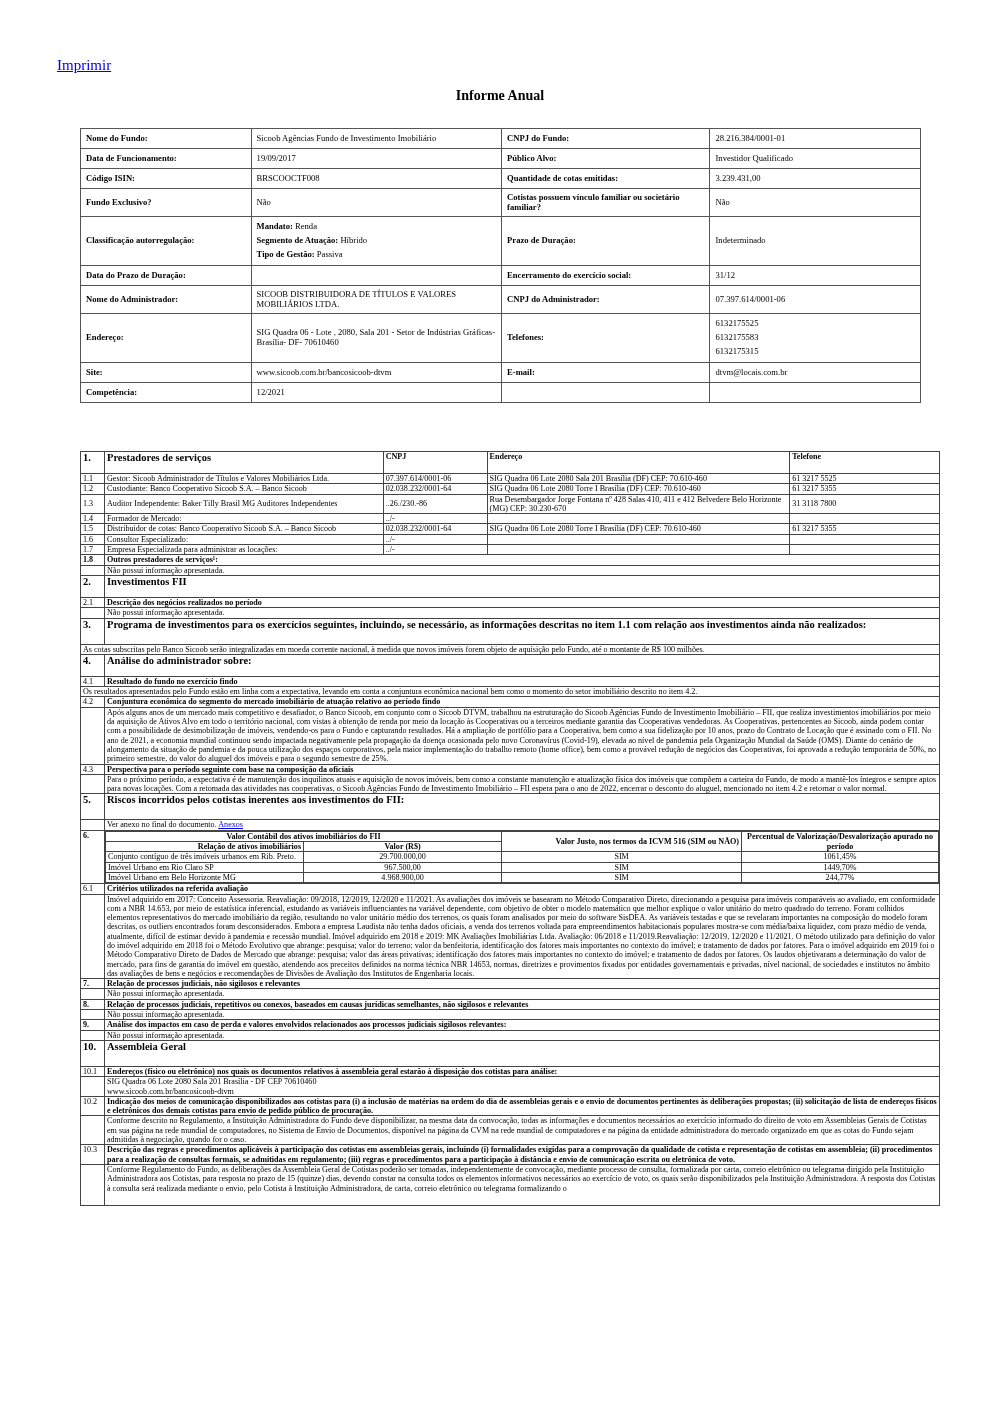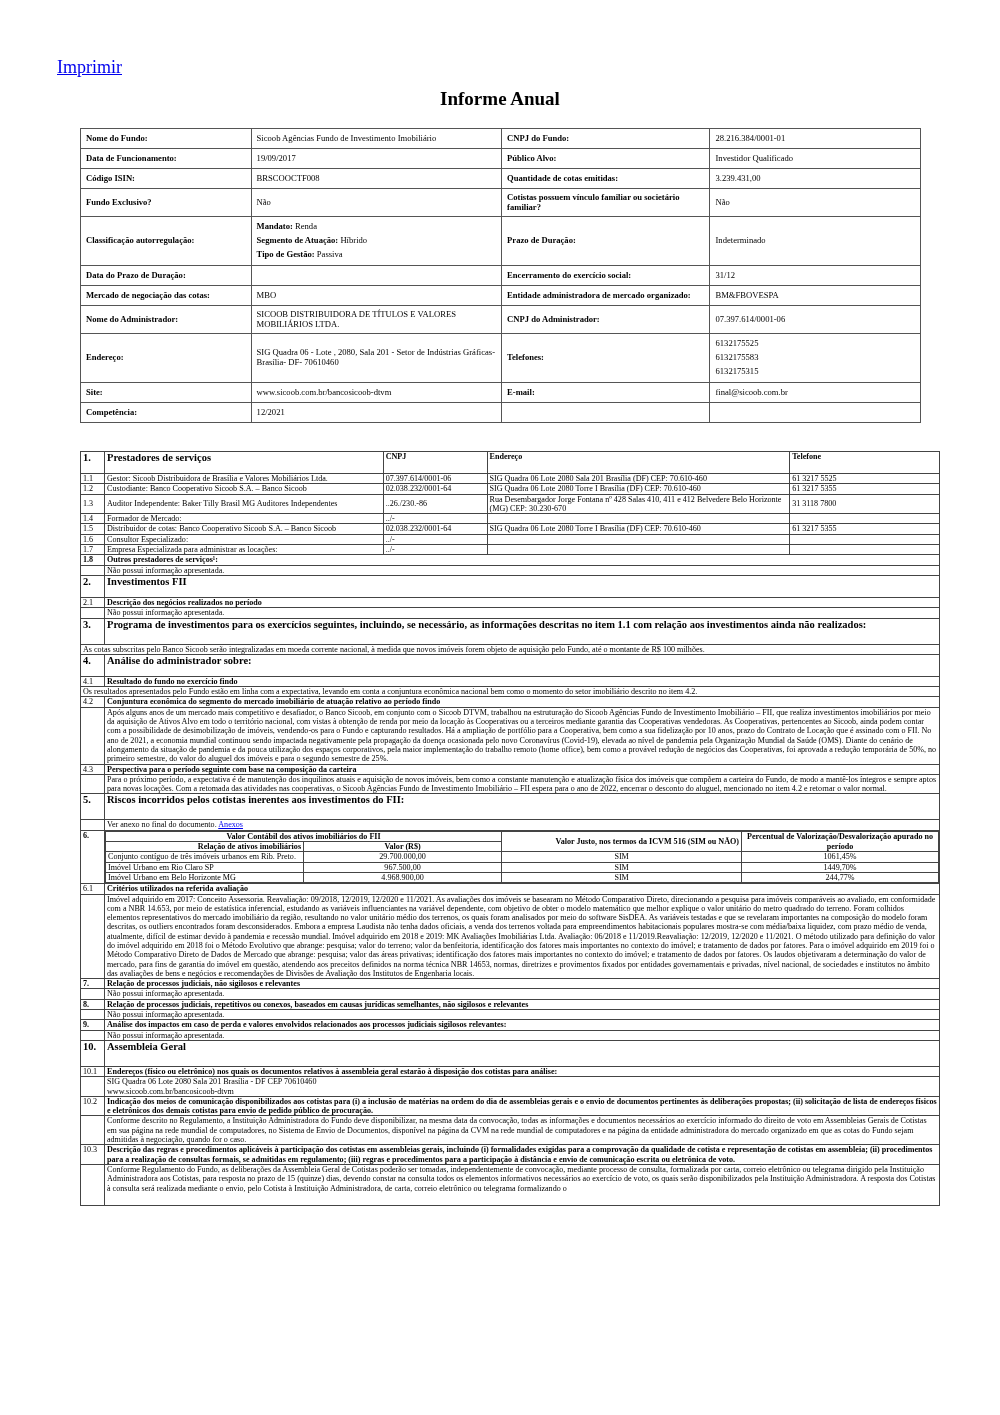--- a/index.html
+++ b/index.html
@@ -1,19 +1,19 @@
 <!DOCTYPE html>
 <html><head>
 <meta charset="utf-8">
 <style>
   html, body { margin: 0; padding: 0; background: #ffffff; }
   body { width: 1000px; height: 1415px; overflow: hidden; position: relative; font-family: "Liberation Serif", "DejaVu Serif", serif; color: #000; }
   a { color: #0000ee; text-decoration: underline; }
-  .print-link { position: absolute; left: 57px; top: 57px; font-size: 18px; }
-  .title { position: absolute; left: 0; width: 1000px; top: 88px; text-align: center; font-size: 19px; font-weight: bold; margin: 0; }
+  .print-link { position: absolute; left: 57px; top: 57px; font-size: 15px; }
+  .title { position: absolute; left: 0; width: 1000px; top: 88px; text-align: center; font-size: 14px; font-weight: bold; margin: 0; }
 
   table { border-collapse: collapse; }
   .info { position: absolute; left: 80px; top: 128px; width: 841px; font-size: 8.6px; }
   .info td { border: 1.5px solid #555; padding: 0 5px; vertical-align: middle; line-height: 1.15; }
   .info td.lbl { font-weight: bold; }
   .info td.c1 { width: 160px; }
   .info td.c2 { width: 240px; }
   .info td.c3 { width: 198px; }
   .info td.c4 { width: 200px; }
   .sub-line { display: block; padding: 2px 0; }
@@ -70,47 +70,41 @@
         </td>
         <td class="lbl c3">Prazo de Duração:</td>
         <td class="c4">Indeterminado</td>
       </tr>
       <tr style="height: 20px;">
         <td class="lbl c1">Data do Prazo de Duração:</td>
         <td class="c2"></td>
         <td class="lbl c3">Encerramento do exercício social:</td>
         <td class="c4">31/12</td>
       </tr>
-      <tr style="height: 20px;">
-        <td class="lbl c1">Mercado de negociação das cotas:</td>
-        <td class="c2">MBO</td>
-        <td class="lbl c3">Entidade administradora de mercado organizado:</td>
-        <td class="c4">BM&amp;FBOVESPA</td>
-      </tr>
       <tr style="height: 28px;">
         <td class="lbl c1">Nome do Administrador:</td>
         <td class="c2">SICOOB DISTRIBUIDORA DE TÍTULOS E VALORES MOBILIÁRIOS LTDA.</td>
         <td class="lbl c3">CNPJ do Administrador:</td>
         <td class="c4">07.397.614/0001-06</td>
       </tr>
       <tr style="height: 49px;">
         <td class="lbl c1">Endereço:</td>
         <td class="c2">SIG Quadra 06 - Lote , 2080, Sala 201 - Setor de Indústrias Gráficas- Brasília- DF- 70610460</td>
         <td class="lbl c3">Telefones:</td>
         <td class="c4">
           <span class="sub-line">6132175525</span>
           <span class="sub-line">6132175583</span>
           <span class="sub-line">6132175315</span>
         </td>
       </tr>
       <tr style="height: 20px;">
         <td class="lbl c1">Site:</td>
         <td class="c2">www.sicoob.com.br/bancosicoob-dtvm</td>
         <td class="lbl c3">E-mail:</td>
-        <td class="c4">final@sicoob.com.br</td>
+        <td class="c4">dtvm@locais.com.br</td>
       </tr>
       <tr style="height: 20px;">
         <td class="lbl c1">Competência:</td>
         <td class="c2">12/2021</td>
         <td class="lbl c3"></td>
         <td class="c4"></td>
       </tr>
     </tbody>
 </table>
 
@@ -128,21 +122,21 @@
       <td class="h1">1.</td>
       <td class="h1">Prestadores de serviços</td>
       <td class="h2">CNPJ</td>
       <td class="h2">Endereço</td>
       <td class="h2">Telefone</td>
     </tr>
   </tbody>
   <tbody id="providers-body">
       <tr>
         <td class="vmid">1.1</td>
-        <td class="vmid">Gestor: Sicoob Distribuidora de Brasília e Valores Mobiliários Ltda.</td>
+        <td class="vmid">Gestor: Sicoob Administrador de Títulos e Valores Mobiliários Ltda.</td>
         <td class="vmid">07.397.614/0001-06</td>
         <td class="vmid">SIG Quadra 06 Lote 2080 Sala 201 Brasília (DF) CEP: 70.610-460</td>
         <td class="vmid">61 3217 5525</td>
       </tr>
       <tr>
         <td class="vmid">1.2</td>
         <td class="vmid">Custodiante: Banco Cooperativo Sicoob S.A. – Banco Sicoob</td>
         <td class="vmid">02.038.232/0001-64</td>
         <td class="vmid">SIG Quadra 06 Lote 2080 Torre I Brasília (DF) CEP: 70.610-460</td>
         <td class="vmid">61 3217 5355</td>
@@ -228,21 +222,21 @@
     <tr>
       <td>4.2</td>
       <td class="h2" colspan="4">Conjuntura econômica do segmento do mercado imobiliário de atuação relativo ao período findo</td>
     </tr>
     <tr>
       <td></td>
       <td colspan="4" class="para">Após alguns anos de um mercado mais competitivo e desafiador, o Banco Sicoob, em conjunto com o Sicoob DTVM, trabalhou na estruturação do Sicoob Agências Fundo de Investimento Imobiliário – FII, que realiza investimentos imobiliários por meio da aquisição de Ativos Alvo em todo o território nacional, com vistas à obtenção de renda por meio da locação às Cooperativas ou a terceiros mediante garantia das Cooperativas vendedoras. As Cooperativas, pertencentes ao Sicoob, ainda podem contar com a possibilidade de desimobilização de imóveis, vendendo-os para o Fundo e capturando resultados. Há a ampliação de portfólio para a Cooperativa, bem como a sua fidelização por 10 anos, prazo do Contrato de Locação que é assinado com o FII. No ano de 2021, a economia mundial continuou sendo impactada negativamente pela propagação da doença ocasionada pelo novo Coronavírus (Covid-19), elevada ao nível de pandemia pela Organização Mundial da Saúde (OMS). Diante do cenário de alongamento da situação de pandemia e da pouca utilização dos espaços corporativos, pela maior implementação do trabalho remoto (home office), bem como a provável redução de negócios das Cooperativas, foi aprovada a redução temporária de 50%, no primeiro semestre, do valor do aluguel dos imóveis e para o segundo semestre de 25%.</td>
     </tr>
     <tr>
       <td>4.3</td>
-      <td class="h2" colspan="4">Perspectiva para o período seguinte com base na composição da carteira</td>
+      <td class="h2" colspan="4">Perspectiva para o período seguinte com base na composição da oficiais</td>
     </tr>
     <tr>
       <td></td>
       <td colspan="4" class="para">Para o próximo período, a expectativa é de manutenção dos inquilinos atuais e aquisição de novos imóveis, bem como a constante manutenção e atualização física dos imóveis que compõem a carteira do Fundo, de modo a mantê-los íntegros e sempre aptos para novas locações. Com a retomada das atividades nas cooperativas, o Sicoob Agências Fundo de Investimento Imobiliário – FII espera para o ano de 2022, encerrar o desconto do aluguel, mencionado no item 4.2 e retornar o valor normal.</td>
     </tr>
 
     <tr class="tall-h2">
       <td class="h1">5.</td>
       <td class="h1" colspan="4">Riscos incorridos pelos cotistas inerentes aos investimentos do FII:</td>
     </tr>

